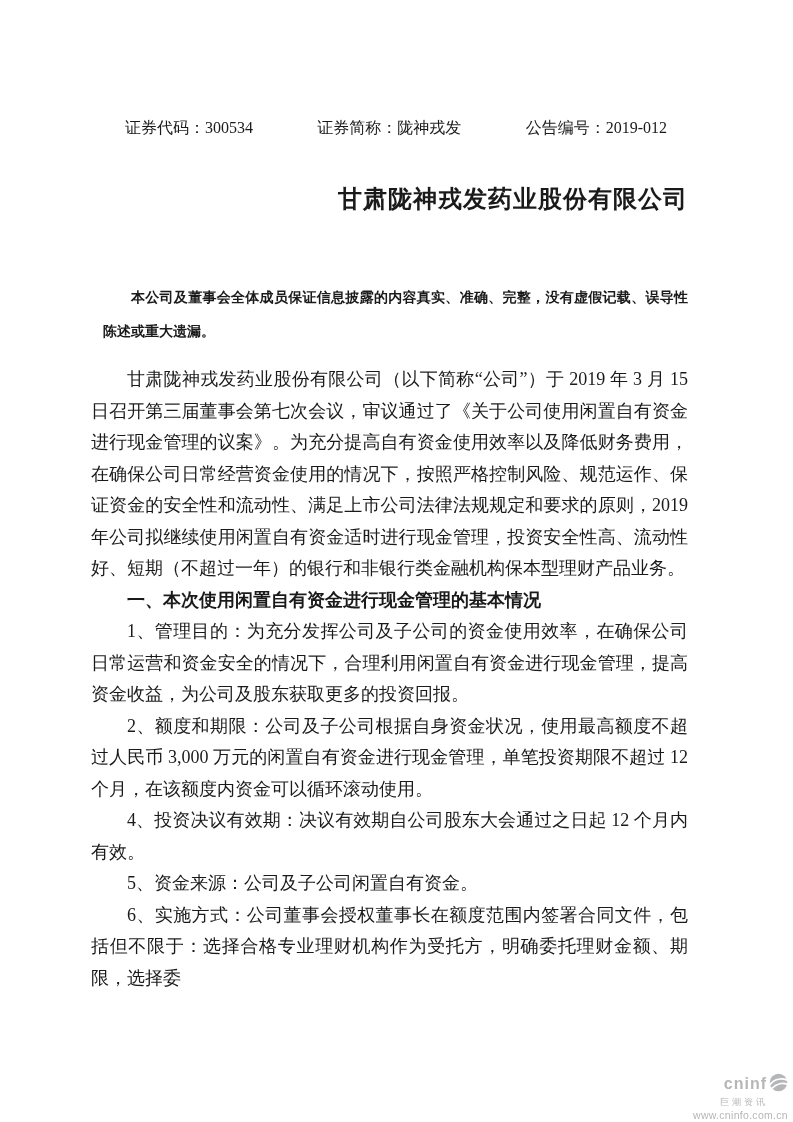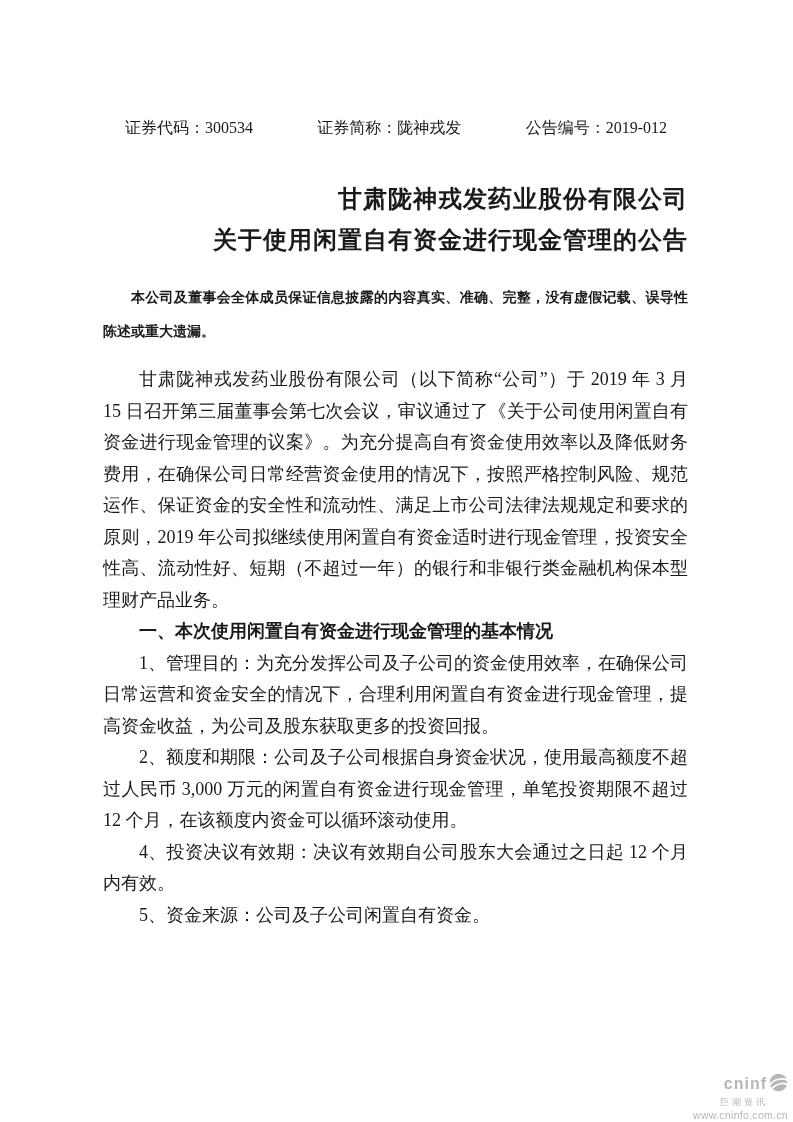--- a/index.html
+++ b/index.html
@@ -49,21 +49,21 @@
     font-family: "Liberation Sans", "DejaVu Sans", sans-serif;
     font-weight: bold;
     font-size: 14px;
     line-height: 34px;
     text-indent: 2em;
     text-align: justify;
   }
   .doc-body {
     position: absolute;
     top: 356px;
-    left: 103px;
+    left: 91px;
     right: 105px;
     font-size: 18px;
     line-height: 31.5px;
     text-align: justify;
   }
   .doc-body p {
     margin: 0;
     text-indent: 2em;
   }
   .doc-body p.heading {
@@ -109,32 +109,32 @@
 <div class="page">
 
   <div class="doc-header">
     <span>证券代码：300534</span>
     <span>证券简称：陇神戎发</span>
     <span>公告编号：2019-012</span>
   </div>
 
   <div class="doc-title">
     <div>甘肃陇神戎发药业股份有限公司</div>
-    <div>关于使用闲置自有资金进行现金管理的公告</div>
   </div>
 
   <p class="disclaimer">本公司及董事会全体成员保证信息披露的内容真实、准确、完整，没有虚假记载、误导性陈述或重大遗漏。</p>
 
   <div class="doc-body">
     <p>甘肃陇神戎发药业股份有限公司（以下简称“公司”）于 2019 年 3 月 15 日召开第三届董事会第七次会议，审议通过了《关于公司使用闲置自有资金进行现金管理的议案》。为充分提高自有资金使用效率以及降低财务费用，在确保公司日常经营资金使用的情况下，按照严格控制风险、规范运作、保证资金的安全性和流动性、满足上市公司法律法规规定和要求的原则，2019 年公司拟继续使用闲置自有资金适时进行现金管理，投资安全性高、流动性好、短期（不超过一年）的银行和非银行类金融机构保本型理财产品业务。</p>
     <p class="heading">一、本次使用闲置自有资金进行现金管理的基本情况</p>
     <p>1、管理目的：为充分发挥公司及子公司的资金使用效率，在确保公司日常运营和资金安全的情况下，合理利用闲置自有资金进行现金管理，提高资金收益，为公司及股东获取更多的投资回报。</p>
     <p>2、额度和期限：公司及子公司根据自身资金状况，使用最高额度不超过人民币 3,000 万元的闲置自有资金进行现金管理，单笔投资期限不超过 12 个月，在该额度内资金可以循环滚动使用。</p>
     <p>4、投资决议有效期：决议有效期自公司股东大会通过之日起 12 个月内有效。</p>
     <p>5、资金来源：公司及子公司闲置自有资金。</p>
+    <p>6、实施方式：公司董事会授权董事长在额度范围内签署合同文件，包括但不限于：选择合格专业理财机构作为受托方，明确委托理财金额、期限，选择委</p>
   </div>
 
   <div class="footer-logo">
     <div class="logo-row">
       <span class="logo-text">cninf</span>
       <span class="logo-swirl">
         <svg width="19" height="19" viewBox="0 0 24 24">
           <circle cx="12" cy="12" r="11" fill="#b4b6b8"></circle>
           <path d="M1 15 C 7 7, 16 6, 23 9" stroke="#ffffff" stroke-width="2.2" fill="none"></path>
           <path d="M3 20 C 10 13, 18 12, 23.5 14.5" stroke="#ffffff" stroke-width="2.2" fill="none"></path>

